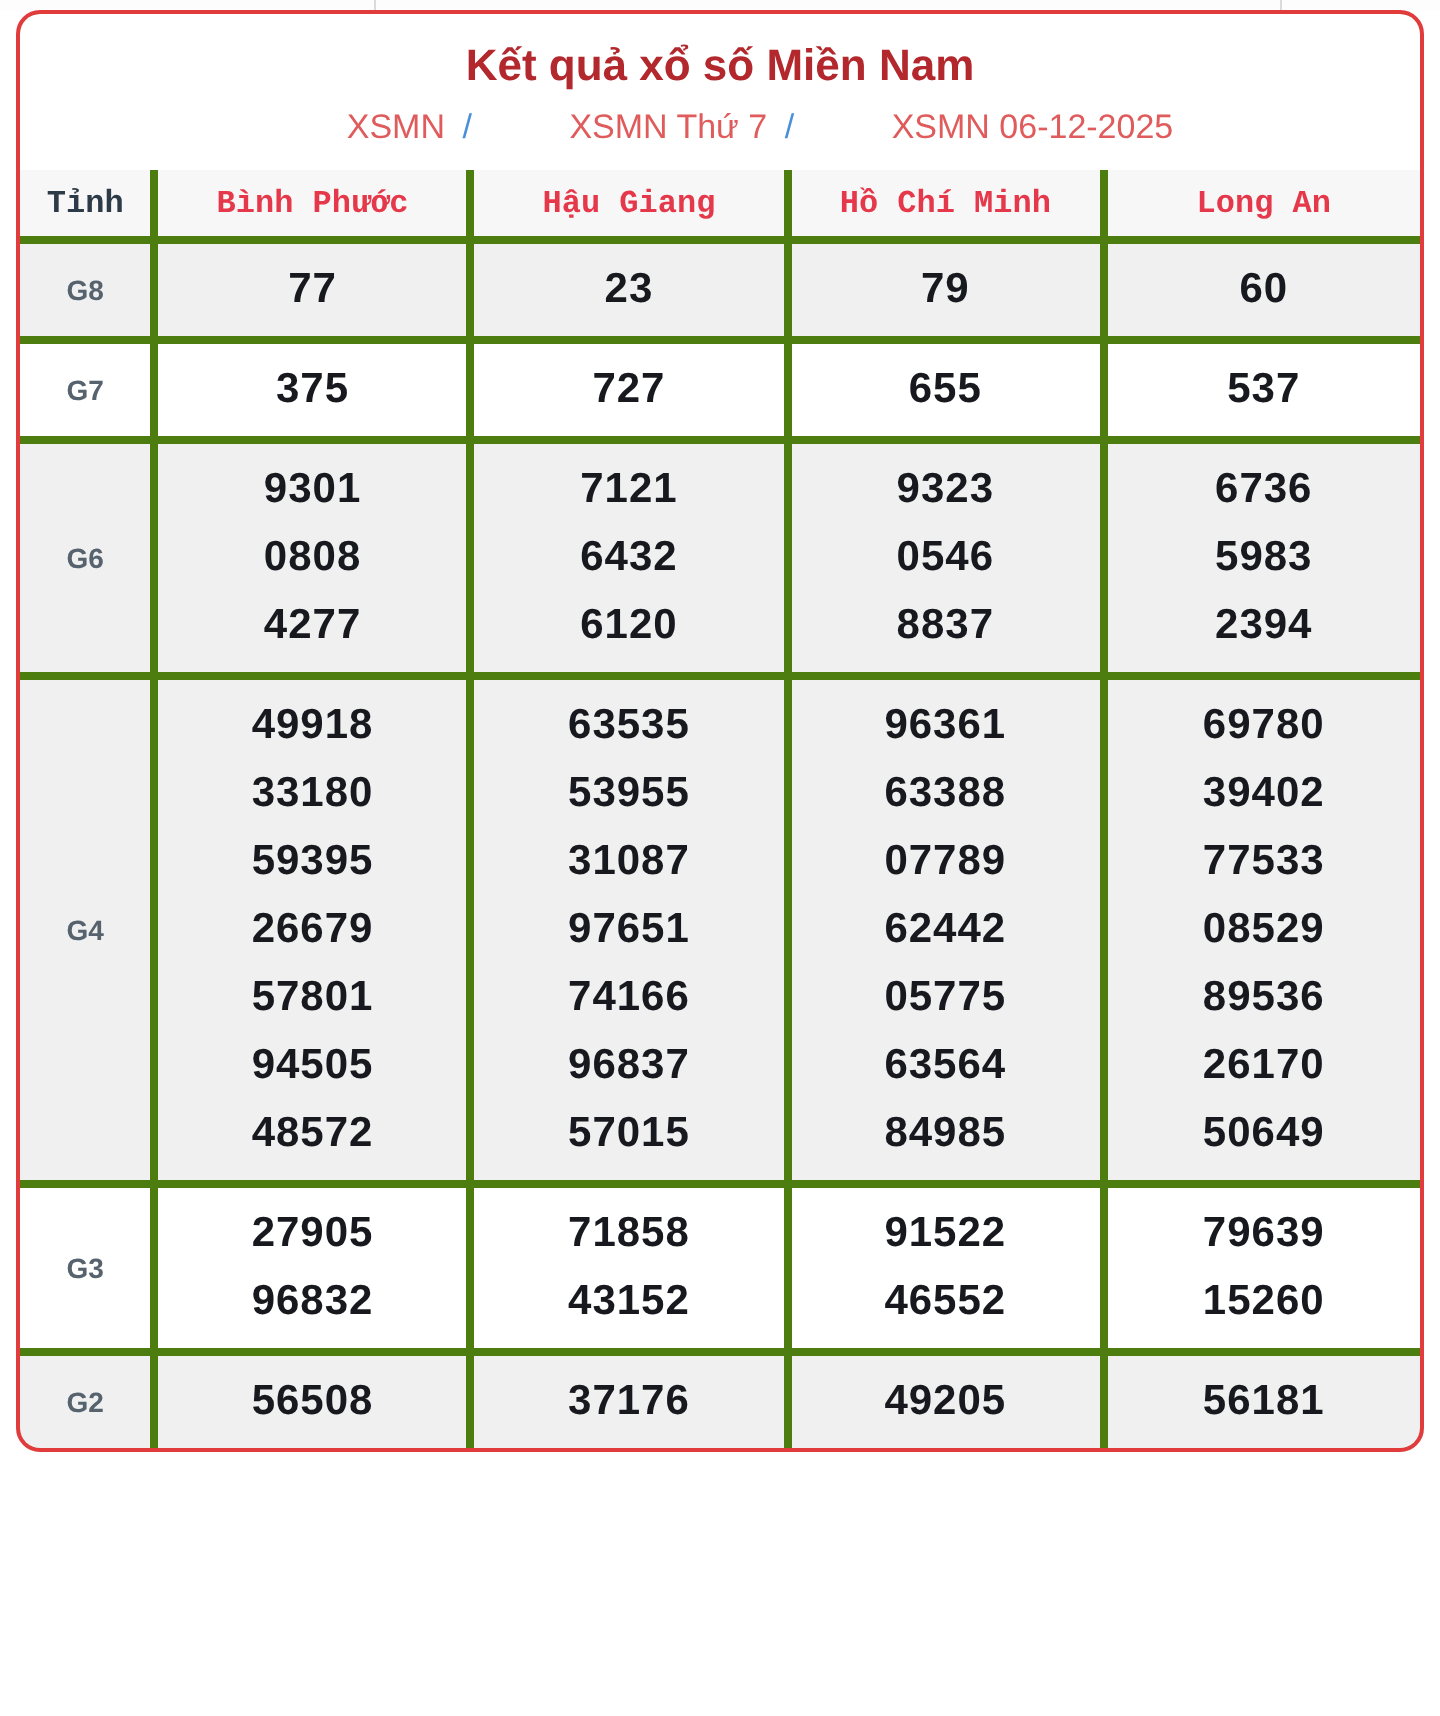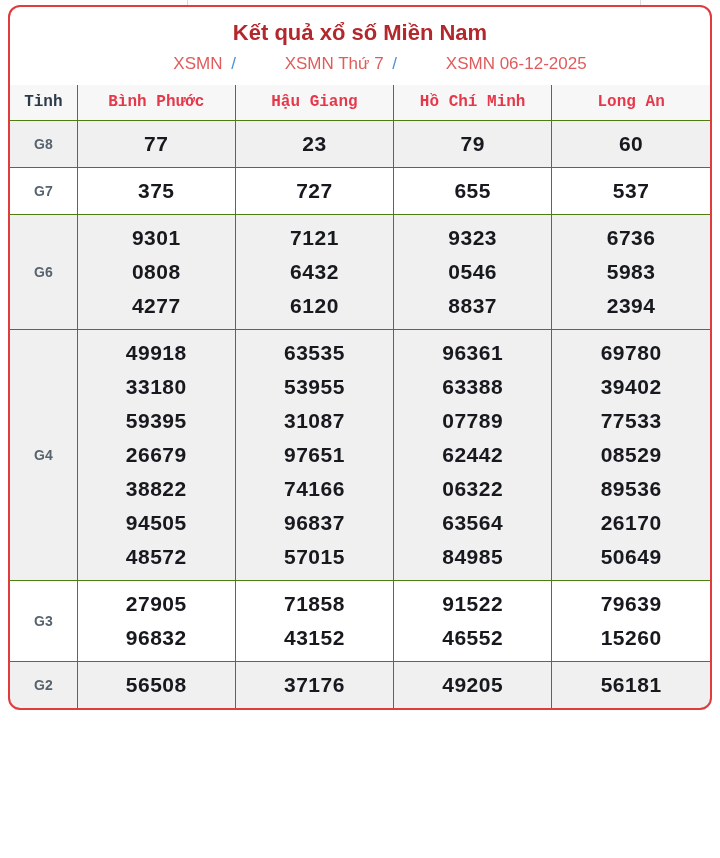--- a/index.html
+++ b/index.html
@@ -69,21 +69,21 @@
 
   table.results{
     width:100%;
     border-collapse:collapse;
     table-layout:fixed;
   }
   table.results col.c-label{width:9.6%;}
   table.results col.c-prov{width:22.6%;}
 
   table.results th, table.results td{
-    border:1px solid #4d7c0f;
+    border:4px solid #4d7c0f;
     text-align:center;
     vertical-align:middle;
   }
   
   table.results tr > *:first-child{border-left:none;}
   table.results tr > *:last-child{border-right:none;}
   table.results thead tr > *{border-top:none;}
   table.results tbody tr:last-child > *{border-bottom:none;}
 
   table.results thead th{
@@ -213,39 +213,39 @@
             <span class="val">2394</span>
           </td>
         </tr>
         <tr class="shaded ">
           <th class="prize">G4</th>
           <td>
             <span class="val">49918</span>
             <span class="val">33180</span>
             <span class="val">59395</span>
             <span class="val">26679</span>
-            <span class="val">38822</span>
+            <span class="val">57801</span>
             <span class="val">94505</span>
             <span class="val">48572</span>
           </td>
           <td>
             <span class="val">63535</span>
             <span class="val">53955</span>
             <span class="val">31087</span>
             <span class="val">97651</span>
             <span class="val">74166</span>
             <span class="val">96837</span>
             <span class="val">57015</span>
           </td>
           <td>
             <span class="val">96361</span>
             <span class="val">63388</span>
             <span class="val">07789</span>
             <span class="val">62442</span>
-            <span class="val">06322</span>
+            <span class="val">05775</span>
             <span class="val">63564</span>
             <span class="val">84985</span>
           </td>
           <td>
             <span class="val">69780</span>
             <span class="val">39402</span>
             <span class="val">77533</span>
             <span class="val">08529</span>
             <span class="val">89536</span>
             <span class="val">26170</span>

